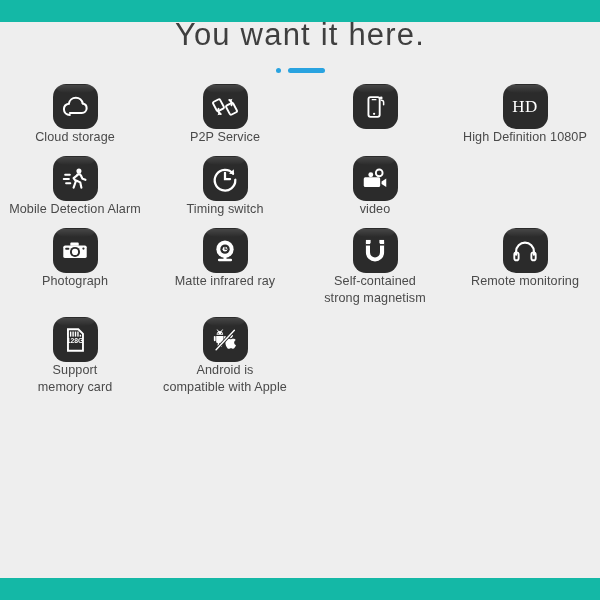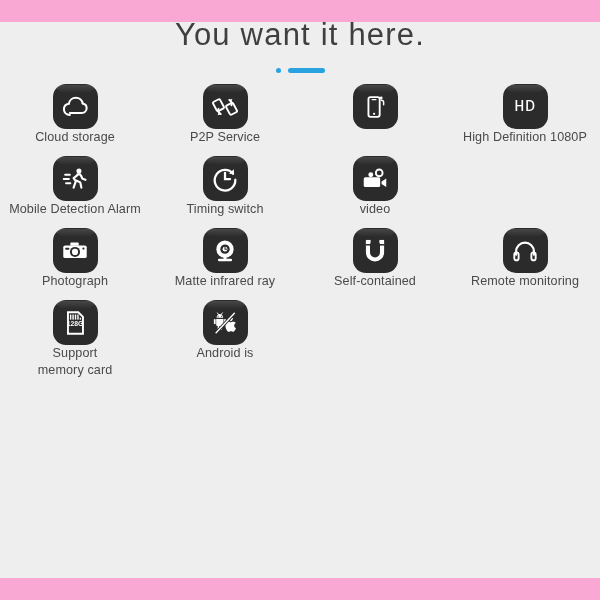--- a/index.html
+++ b/index.html
@@ -10,21 +10,21 @@
     width: 600px;
     height: 600px;
     background: #ffffff;
     font-family: "Liberation Sans", sans-serif;
     overflow: hidden;
   }
   #page {
     position: relative;
     width: 600px;
     height: 600px;
-    background: #f9a8d4;
+    background: #14b8a6;
   }
   #panel {
     position: absolute;
     left: 0;
     top: 22px;
     width: 600px;
     height: 556px;
     background: #eeeeee;
   }
   
@@ -186,21 +186,21 @@
             <circle cx="15" cy="23.2" r="1.2" fill="#fff"></circle>
             <path d="M13 8.2h4" stroke="#fff" stroke-width="1.3" stroke-linecap="round"></path>
             <path d="M22.8 8.8c1.4 0 2.4 1 2.4 2.3v2.6" stroke="#fff" stroke-width="1.6" stroke-linecap="round"></path>
             <circle cx="22.6" cy="6.4" r="1.5" fill="#fff"></circle>
           </svg>
         </div>
       </div>
 
       <div class="cell">
         <div class="icon-box">
-          <span style="color:#fff;font-family:Liberation Mono, monospace;font-size:17px;font-weight:400;letter-spacing:0.5px;">HD</span>
+          <span style="color:#fff;font-family:Liberation Serif, serif;font-size:17px;font-weight:400;letter-spacing:0.5px;">HD</span>
         </div>
         <div class="label">
           <span class="ln">High Definition 1080P</span>
         </div>
       </div>
     </div>
 
     <div class="row">
 
 
@@ -286,20 +286,21 @@
           <svg width="30" height="30" viewBox="0 0 32 32" fill="none">
             <path d="M8.5 6.5v11a7.5 7.5 0 0 0 15 0v-11" stroke="#fff" stroke-width="4.4" fill="none" stroke-linecap="butt"></path>
             <rect x="6.3" y="4.2" width="5" height="3.6" fill="#fff"></rect>
             <rect x="20.7" y="4.2" width="5" height="3.6" fill="#fff"></rect>
             <rect x="6.3" y="8.6" width="5" height="1.6" fill="#2b2b2b"></rect>
             <rect x="20.7" y="8.6" width="5" height="1.6" fill="#2b2b2b"></rect>
           </svg>
         </div>
         <div class="label">
           <span class="ln">Self-contained</span>
+          <span class="ln">strong magnetism</span>
         </div>
       </div>
 
       <div class="cell">
         <div class="icon-box">
           <svg width="30" height="30" viewBox="0 0 32 32" fill="none">
             <path d="M6.5 20v-3.5a9.5 9.5 0 0 1 19 0V20" stroke="#fff" stroke-width="2.3" stroke-linecap="round"></path>
             <rect x="4.6" y="17.5" width="4.6" height="8.4" rx="2.3" stroke="#fff" stroke-width="2"></rect>
             <rect x="22.8" y="17.5" width="4.6" height="8.4" rx="2.3" stroke="#fff" stroke-width="2"></rect>
           </svg>
@@ -349,20 +350,21 @@
             <g fill="#fff">
               <path d="M24.6 14.6c-1.1-.1-2 .6-2.5.6s-1.3-.6-2.2-.6c-1.2 0-2.3.7-2.9 1.8-1.2 2.2-.3 5.4.9 7.2.6.9 1.3 1.9 2.2 1.8.9 0 1.2-.6 2.3-.6s1.4.6 2.3.5c.9 0 1.5-.9 2.1-1.8.5-.7.7-1.4.9-2.1-2.3-.9-2.7-4.2-.2-5.5-.6-.8-1.6-1.3-2.9-1.3z"></path>
               <path d="M23.6 13.1c.5-.6.9-1.5.8-2.4-.8 0-1.7.5-2.2 1.2-.5.6-.9 1.5-.8 2.3.9.1 1.7-.4 2.2-1.1z"></path>
             </g>
             <path d="M6.5 26.5L26 5.5" stroke="#2b2b2b" stroke-width="3.4" stroke-linecap="round"></path>
             <path d="M6.5 26.5L26 5.5" stroke="#fff" stroke-width="1.5" stroke-linecap="round"></path>
           </svg>
         </div>
         <div class="label">
           <span class="ln">Android is</span>
+          <span class="ln">compatible  with Apple</span>
         </div>
       </div>
 
       <div class="cell empty"></div>
       <div class="cell empty"></div>
     </div>
 
   </div>
 </div>
 

